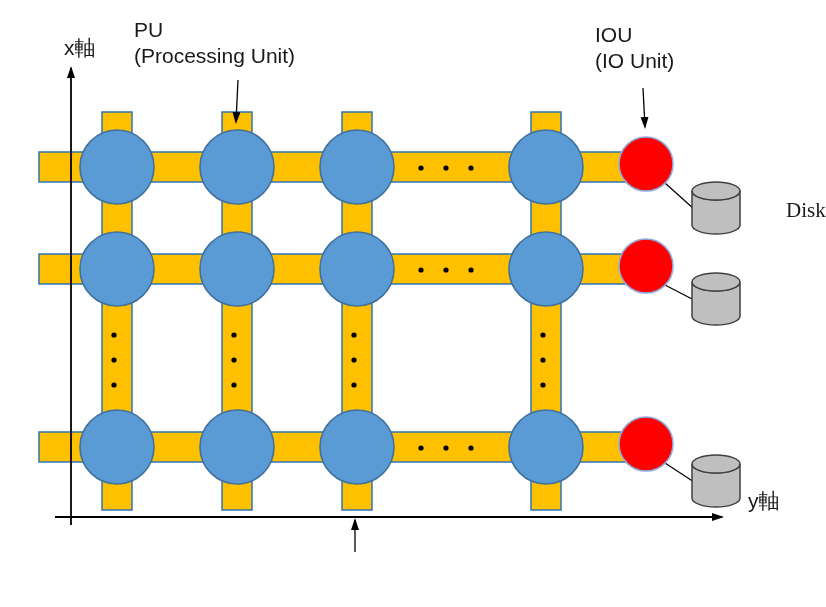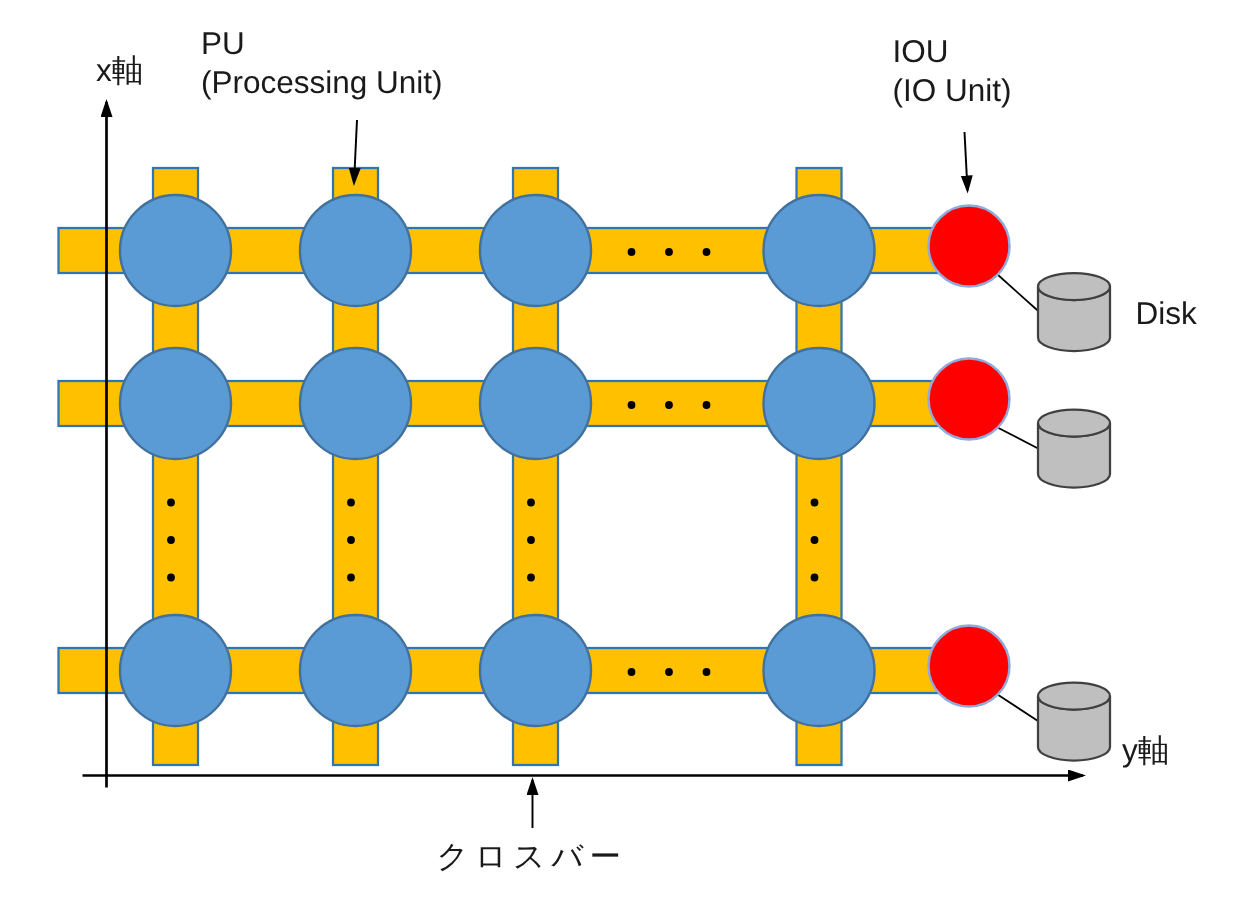--- a/index.html
+++ b/index.html
@@ -125,18 +125,17 @@
   <div class="label" style="left:595px; top:22px;">
     <span class="line">IOU</span>
     <span class="line">(IO Unit)</span>
   </div>
 
   <div class="label" style="left:134px; top:17px;">
     <span class="line">PU</span>
     <span class="line">(Processing Unit)</span>
   </div>
 
-  <div class="label" style="left:757px; top:197px;">Disk</div>
+  <div class="label" style="left:786px; top:197px;font-family:Liberation Serif, serif;">Disk</div>
 
   <div class="label" style="left:748px; top:488px;">y軸</div>
 
-  <div class="label crossbar-label" style="left:291px; top:559px;">クロスバー</div>
 </div>
 
 </body></html>

